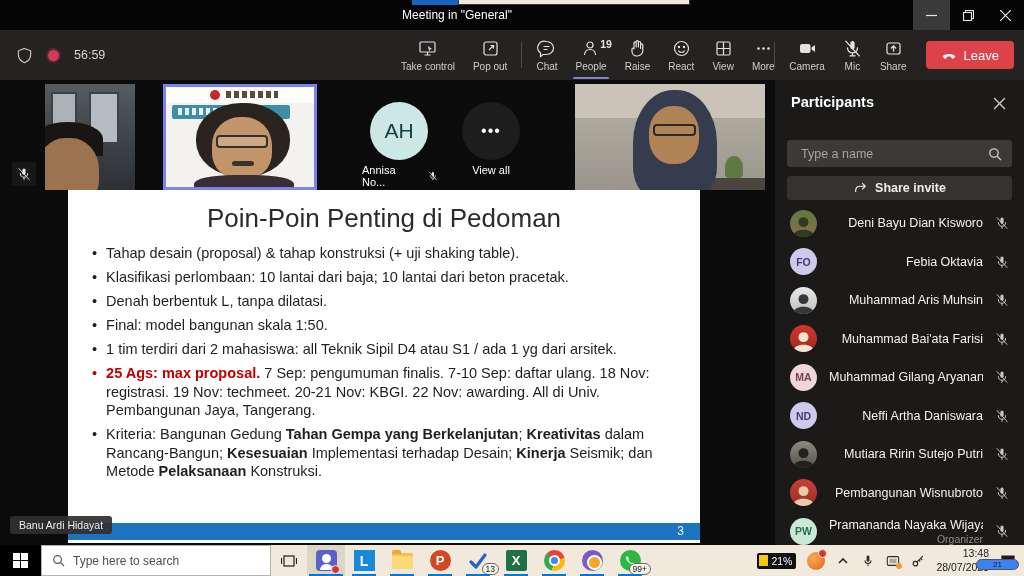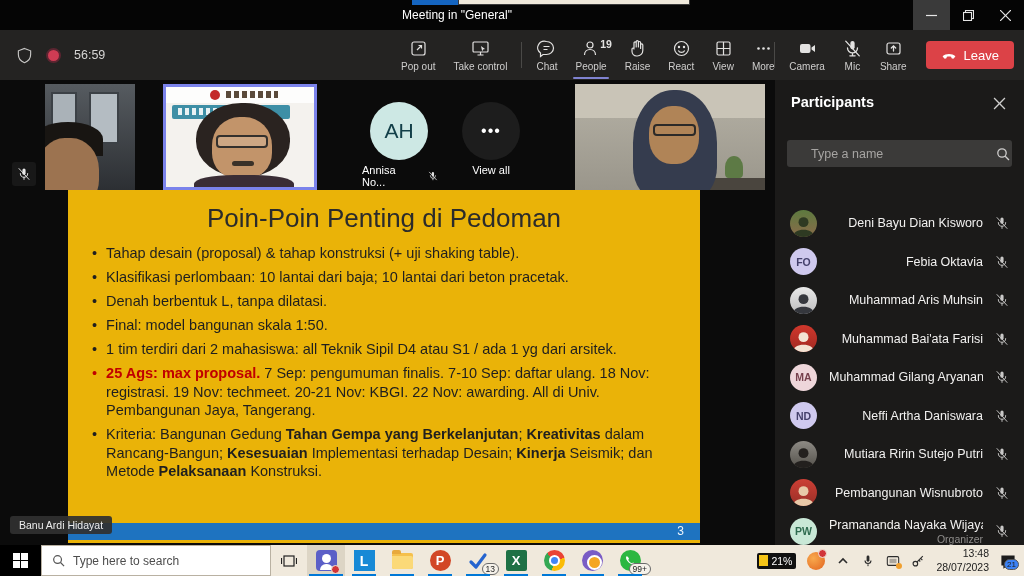--- a/index.html
+++ b/index.html
@@ -62,36 +62,36 @@
   .mute-badge { position:absolute; left:12px; top:82px; width:24px; height:24px; background:rgba(25,25,25,.9); border-radius:3px; display:flex; align-items:center; justify-content:center; color:#e8e8e8; }
   .mute-badge svg { width:14px; height:14px; }
   .avatar-tile { position:absolute; left:370px; top:22px; width:58px; height:58px; border-radius:50%; background:#cde8e4; display:flex; align-items:center; justify-content:center; color:#134049; font-size:21px; }
   .viewall-tile { position:absolute; left:462px; top:22px; width:58px; height:58px; border-radius:50%; background:#1d1d1d; display:flex; align-items:center; justify-content:center; color:#fff; font-size:16px; letter-spacing:1px; }
   .tile-label { position:absolute; top:84px; color:#fff; font-size:11px; display:flex; align-items:center; gap:17px; }
   .tile-label svg { width:12px; height:12px; color:#e0e0e0; }
   .lbl-ah { left:362px; width:76px; justify-content:center; }
   .lbl-va { left:462px; width:58px; justify-content:center; }
 
   
-  .slide { position:absolute; left:68px; top:110px; width:632px; height:353px; background:#eab308; }
+  .slide { position:absolute; left:68px; top:110px; width:632px; height:353px; background:#ffffff; }
   .slide-title { margin-top:13px; text-align:center; font-size:26px; color:#2b2b2b; }
   .slide-bullets { list-style:none; margin-top:10px; padding:0 18px 0 24px; }
   .bullet { display:flex; gap:9px; margin:5.5px 0; font-size:14.5px; line-height:1.28; color:#1f1f1f; }
   .bullet .marker { flex:0 0 auto; }
   .slide-footer { position:absolute; left:0; bottom:3px; width:100%; height:17px; background:#1e73c0; }
   .page-num { position:absolute; right:16px; top:1px; color:#eef4fa; font-size:12px; }
   .presenter-tag { position:absolute; left:10px; top:436px; background:rgba(48,48,48,.93); color:#ececec; font-size:10.5px; padding:3px 9px; border-radius:3px; }
 
   
   .panel { position:absolute; left:775px; top:80px; width:249px; height:465px; background:#1b1a19; }
   .panel-header { position:absolute; left:16px; top:14px; color:#ffffff; font-size:14.5px; font-weight:bold; }
   .panel-close { position:absolute; right:14px; top:12px; width:22px; height:22px; color:#d0cfce; display:flex; align-items:center; justify-content:center; }
   .panel-close svg { width:13px; height:13px; }
   .panel-search { position:absolute; left:12px; right:12px; top:60px; height:27px; background:#3b3a39; border-radius:3px; display:flex; align-items:center; }
-  .panel-search input { flex:1; background:transparent; border:none; outline:none; color:#e6e5e4; font-size:12.5px; padding:0 24px; font-family:"Liberation Sans",sans-serif; }
+  .panel-search input { flex:1; background:transparent; border:none; outline:none; color:#e6e5e4; font-size:12.5px; padding:0 14px; font-family:"Liberation Sans",sans-serif; }
   .panel-search input::placeholder { color:#a6a4a2; }
   .panel-search svg { width:14px; height:14px; color:#cfcecd; margin-right:10px; flex:0 0 auto; }
   .invite-btn { position:absolute; left:12px; right:12px; top:96px; height:24px; background:#343332; border-radius:3px; display:flex; align-items:center; justify-content:center; gap:8px; color:#f0efee; font-size:12.5px; font-weight:bold; }
   .invite-btn svg { width:14px; height:14px; }
   .p-rows { position:absolute; left:0; right:0; top:124px; bottom:0; overflow:hidden; }
   .p-row { display:flex; align-items:center; height:38.5px; padding:0 15px; gap:12px; }
   .p-avatar { width:27px; height:27px; border-radius:50%; flex:0 0 auto; display:flex; align-items:center; justify-content:center; font-size:10.5px; font-weight:bold; overflow:hidden; position:relative; }
   .p-sil { position:absolute; left:0; top:2px; width:27px; height:27px; }
   .p-nameblock { flex:1; min-width:0;text-align:right; }
   .p-name { color:#f2f1f0; font-size:12.5px; white-space:nowrap; overflow:hidden; }
@@ -133,21 +133,21 @@
   .battery { display:flex; align-items:center; background:#111; border-radius:2px; height:16px; padding:0 4px 0 2px; gap:3px; }
   .battery .fill { width:9px; height:11px; background:#f5c518; }
   .battery .pct { color:#fff; font-size:10.5px; }
   .tray-glyph { color:#2c2c2c; display:flex; align-items:center; justify-content:center; }
   .tray-glyph svg { width:14px; height:14px; }
   .orange-ic { position:relative; width:18px; height:18px; border-radius:50%; background:radial-gradient(circle at 35% 35%, #f8a94d, #e2641f); }
   .orange-ic .red-dot { right:-2px; top:-3px; bottom:auto; }
   .clock { text-align:right; color:#1c1c1c; font-size:10.5px; line-height:1.25; }
   .action-ct { position:relative; color:#1c1c1c; display:flex; align-items:flex-end; }
   .action-ct svg { width:16px; height:16px; }
-  .action-ct .cnt { position:absolute; right:-3px; bottom:-1px; background:#3b82f6; border:1px solid #555; border-radius:7px; font-size:8px; padding:0 2px; line-height:9px; }
+  .action-ct .cnt { position:absolute; right:-3px; bottom:-1px; background:#3b82f6; border:1px solid #555; border-radius:7px; font-size:8px; padding:0 16px; line-height:9px; }
 </style>
 </head>
 <body>
 
 <div id="app">
 
   <div class="titlebar">
     <div class="tb-strip">
         <div class="blue"></div>
         <div class="cream"></div>
@@ -179,32 +179,32 @@
       <svg width="17" height="17" viewBox="0 0 18 18" fill="none" stroke="#c8c7c6" stroke-width="1.2">
           <path d="M9 1.5 L15.5 4 V8 C15.5 12.5 12.8 15.3 9 16.6 C5.2 15.3 2.5 12.5 2.5 8 V4 Z"></path>
         </svg>
       <div class="rec-dot"></div>
       <span class="timer">56:59</span>
     </div>
 
     <div class="tb-main">
       <div class="tb-item">
         <svg viewBox="0 0 19 19" fill="none" stroke="currentColor" stroke-width="1.2">
-            <rect x="3" y="3" width="13" height="13" rx="2"></rect>
-            <path d="M8 11 L12.5 6.5 M9.5 6.5 h3 v3"></path>
-          </svg>
-        <span class="lbl">Pop out</span>
-      </div>
-      <div class="tb-item">
-        <svg viewBox="0 0 19 19" fill="none" stroke="currentColor" stroke-width="1.2">
             <rect x="2" y="3" width="15" height="10" rx="1"></rect>
             <path d="M9.5 13v3 M6.5 16h6"></path>
             <path d="M10 7 l4 3 -2 .4 -.8 2z" fill="currentColor" stroke="none"></path>
           </svg>
         <span class="lbl">Take control</span>
+      </div>
+      <div class="tb-item">
+        <svg viewBox="0 0 19 19" fill="none" stroke="currentColor" stroke-width="1.2">
+            <rect x="3" y="3" width="13" height="13" rx="2"></rect>
+            <path d="M8 11 L12.5 6.5 M9.5 6.5 h3 v3"></path>
+          </svg>
+        <span class="lbl">Pop out</span>
       </div>
       <div class="tb-divider"></div>
       <div class="tb-item">
         <svg viewBox="0 0 19 19" fill="none" stroke="currentColor" stroke-width="1.2">
             <path d="M9.5 2.5 a7 6.5 0 0 1 0 13 l-3.5 0 -2.5 2 v-3.5 a7 6.5 0 0 1 6-11.5z"></path>
             <path d="M6.5 7.5h6 M6.5 10.5h4"></path>
           </svg>
         <span class="lbl">Chat</span>
       </div>
       <div class="tb-item active">
@@ -385,20 +385,26 @@
           <line x1="11" y1="1" x2="1" y2="11"></line>
         </svg>
     </div>
     <div class="panel-search">
       <input type="text" placeholder="Type a name" style="">
       <svg viewBox="0 0 14 14" fill="none" stroke="currentColor" stroke-width="1.3">
           <circle cx="6" cy="6" r="4.2"></circle>
           <line x1="9.2" y1="9.2" x2="13" y2="13"></line>
         </svg>
     </div>
+    <div class="invite-btn">
+      <svg viewBox="0 0 16 16" fill="none" stroke="currentColor" stroke-width="1.3" stroke-linejoin="round">
+          <path d="M10.5 2.5 L14 6 L10.5 9.5 M14 6 H8.2 C5 6 3 8.2 3 11.5 v1"></path>
+        </svg>
+      <span>Share invite</span>
+    </div>
     <div class="p-rows">
   <div class="p-row">
     <div class="p-avatar" style="background: linear-gradient(rgb(93, 122, 63), rgb(138, 107, 74));">
 
       <svg class="p-sil" viewBox="0 0 24 24" fill="#2e3a22">
               <circle cx="12" cy="9" r="4.4"></circle>
               <path d="M2.5 23c0-5 4.2-7.3 9.5-7.3s9.5 2.3 9.5 7.3z"></path>
             </svg>
     </div>
     <div class="p-nameblock">

